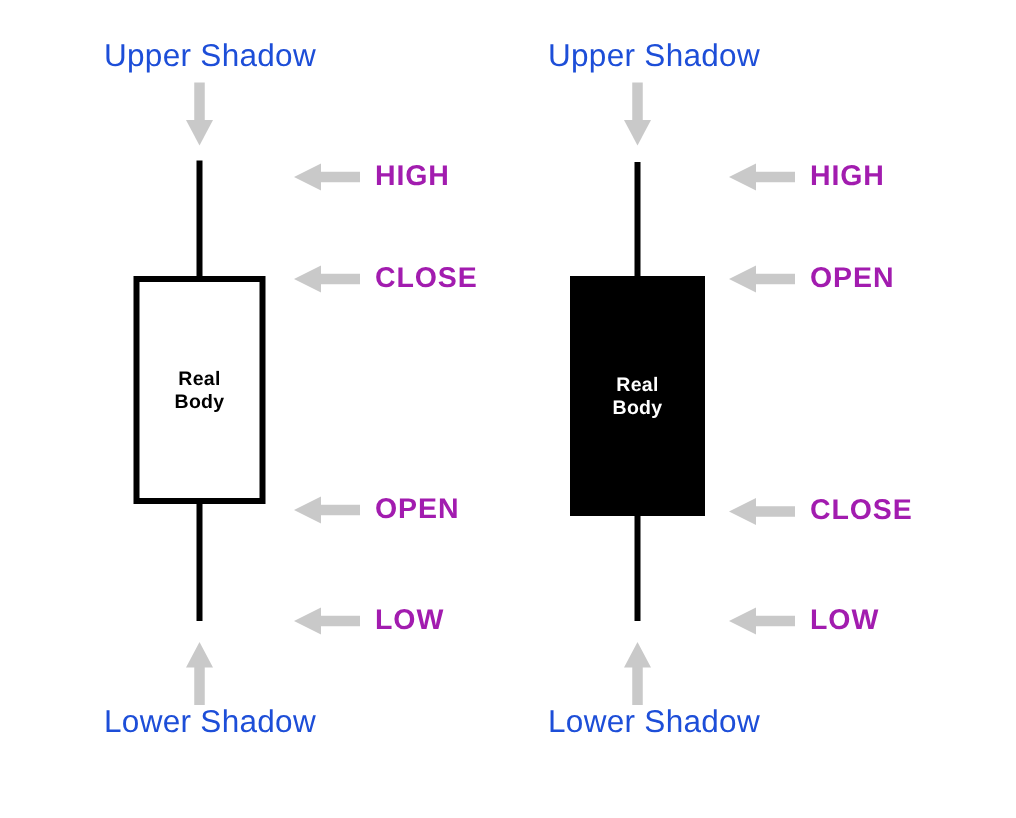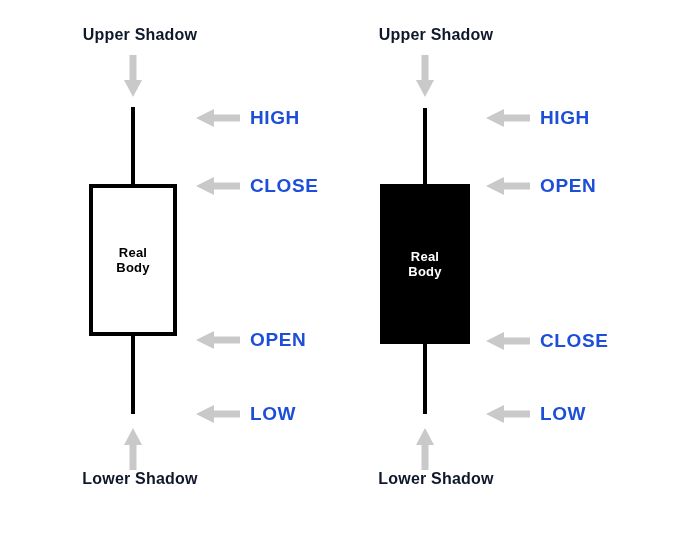--- a/index.html
+++ b/index.html
@@ -21,33 +21,33 @@
     position: absolute;
     top: 0;
     height: 545px;
   }
   .panel-left  { left: 0px;   width: 338px; }
   .panel-right { left: 338px; width: 339px; }
 
   
   .shadow-label {
     position: absolute;
-    font-size: 16px;
-    font-weight: bold;
-    color: #0f172a;
+    font-size: 21px;
+    font-weight: normal;
+    color: #1d4ed8;
     letter-spacing: 0.2px;
     white-space: nowrap;
     text-align: center;
     transform: translateX(-50%);
   }
   .price-label {
     position: absolute;
     font-size: 19px;
     font-weight: bold;
-    color: #1d4ed8;
+    color: #a21caf;
     letter-spacing: 0.6px;
     white-space: nowrap;
     transform: translateY(-50%);
   }
 
   
   .wick {
     position: absolute;
     width: 4px;
     background: #000000;

